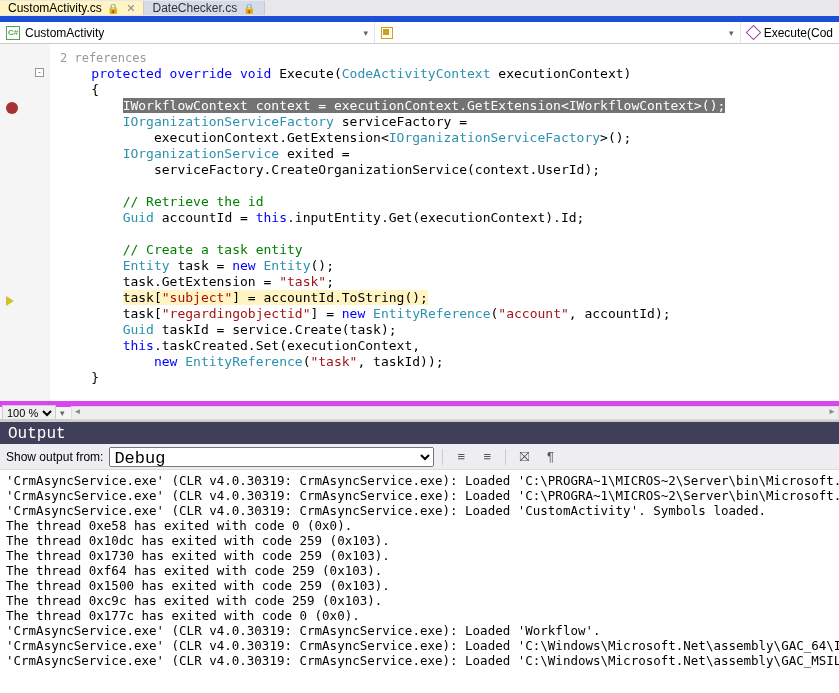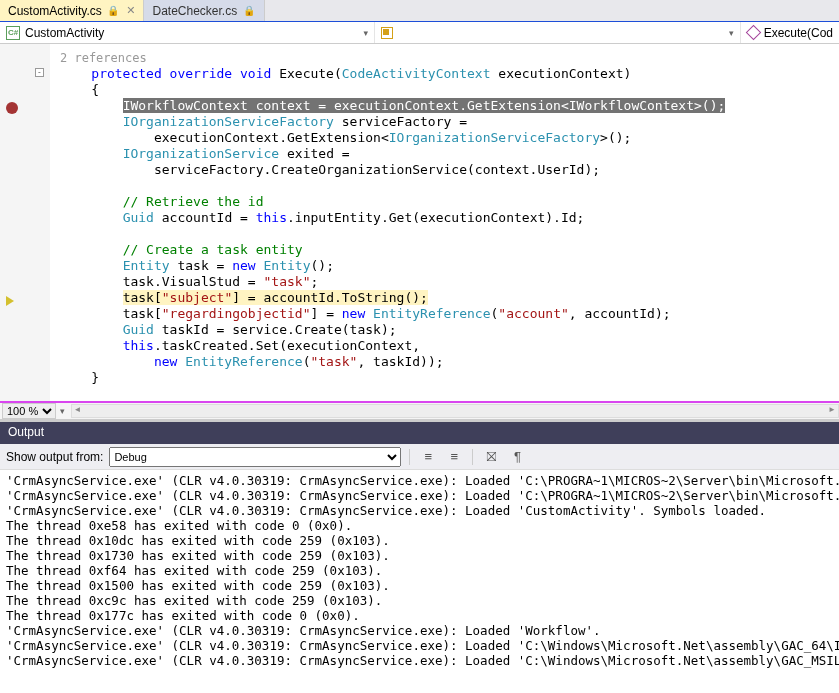--- a/index.html
+++ b/index.html
@@ -10,21 +10,22 @@
     width: 839px;
     height: 693px;
     overflow: hidden;
     display: flex;
     flex-direction: column;
   }
   .tabs {
     display: flex;
     background: #e8e8ec;
     height: 22px;
-    border-bottom: 1px solid #1d4ed8;
+    border-bottom: 6px solid #1d4ed8;
+    align-items: center;
   }
   .tab {
     display: flex;
     align-items: center;
     padding: 0 8px;
     font-family: "Segoe UI", sans-serif;
     font-size: 12px;
     gap: 6px;
     background: #d6dbe9;
     border-right: 1px solid #ccc;
@@ -147,21 +148,21 @@
   .ty { color: #2b91af; }
   .str { color: #a31515; }
   .cm { color: #008000; }
   .hl-red { background: #737373; color: #fff; }
   .hl-red .ty, .hl-red .kw { color: #fff; }
   .hl-yel { background: #fff4c2; }
   .zoom-bar {
     display: flex;
     align-items: center;
     height: 18px;
-    border-top: 2px solid #d946ef;
+    border-top: 6px solid #d946ef;
     background: #f5f5f5;
     font-family: "Segoe UI", sans-serif;
     font-size: 11px;
     padding-left: 2px;
   }
   .zoom-bar select {
     font-size: 11px;
     height: 16px;
     border: 1px solid #ccc;
   }
@@ -182,40 +183,41 @@
   .output-panel {
     flex-shrink: 0;
     display: flex;
     flex-direction: column;
     height: 274px;
     border-top: 3px solid #ccc;
   }
   .out-title {
     background: #3f3f5a;
     color: #fff;
-    font-family: Liberation Sans, sans-serif;
-    font-size: 12px;
+    font-family: Liberation Mono, monospace;
+    font-size: 16px;
     padding: 3px 8px;
     height: 22px;
   }
   .out-toolbar {
     display: flex;
     align-items: center;
     height: 26px;
     background: #eeeef2;
     padding: 12px 6px;
     gap: 6px;
     font-family: "Segoe UI", sans-serif;
     font-size: 12px;
     border-bottom: 1px solid #ddd;
   }
   .out-toolbar select {
-    font-size: 11px;
-    width: 292px;
+    font-size: 17px;
+    width: 325px;
     height: 20px;
+    font-family: Liberation Mono, monospace;
   }
   .tb-ico {
     width: 20px; height: 20px;
     display: flex;
     align-items: center;
     justify-content: center;
     color: #555;
     font-size: 13px;
   }
   .tb-sep {
@@ -277,21 +279,21 @@
         <span class="ty">IOrganizationServiceFactory</span><span> serviceFactory =</span>
             <span>executionContext.GetExtension&lt;</span><span class="ty">IOrganizationServiceFactory</span><span>&gt;();</span>
         <span class="ty">IOrganizationService</span><span> exited =</span>
             <span>serviceFactory.CreateOrganizationService(context.UserId);</span>
 
         <span class="cm">// Retrieve the id</span>
         <span class="ty">Guid</span><span> accountId = </span><span class="kw">this</span><span>.inputEntity.Get(executionContext).Id;</span>
 
         <span class="cm">// Create a task entity</span>
         <span class="ty">Entity</span><span> task = </span><span class="kw">new</span> <span class="ty">Entity</span><span>();</span>
-        <span>task.VisualStud = </span><span class="str">"task"</span><span>;</span>
+        <span>task.GetExtension = </span><span class="str">"task"</span><span>;</span>
         <span class="hl-yel"><span>task[</span><span class="str">"subject"</span><span>] = accountId.ToString();</span></span>
         <span>task[</span><span class="str">"regardingobjectid"</span><span>] = </span><span class="kw">new</span> <span class="ty">EntityReference</span><span>(</span><span class="str">"account"</span><span>, accountId);</span>
         <span class="ty">Guid</span><span> taskId = service.Create(task);</span>
         <span class="kw">this</span><span>.taskCreated.Set(executionContext,</span>
             <span class="kw">new</span> <span class="ty">EntityReference</span><span>(</span><span class="str">"task"</span><span>, taskId));</span>
     <span>}</span>
   </div>
 </div>
 
 <div class="zoom-bar">

